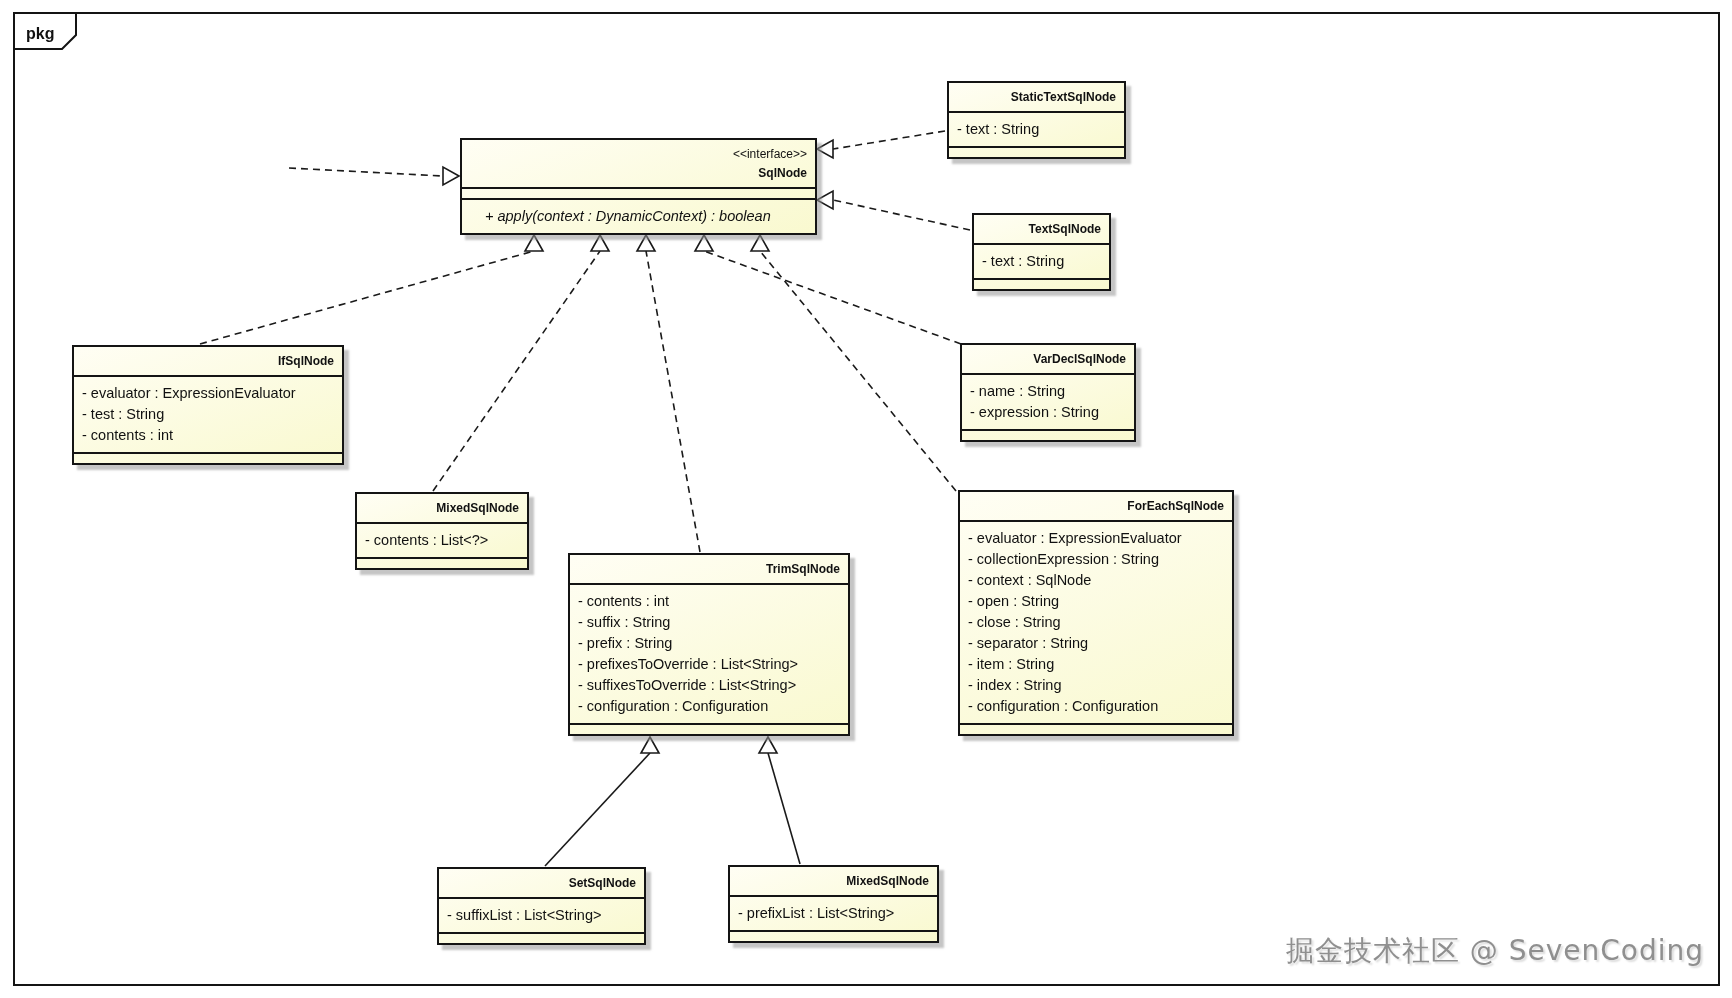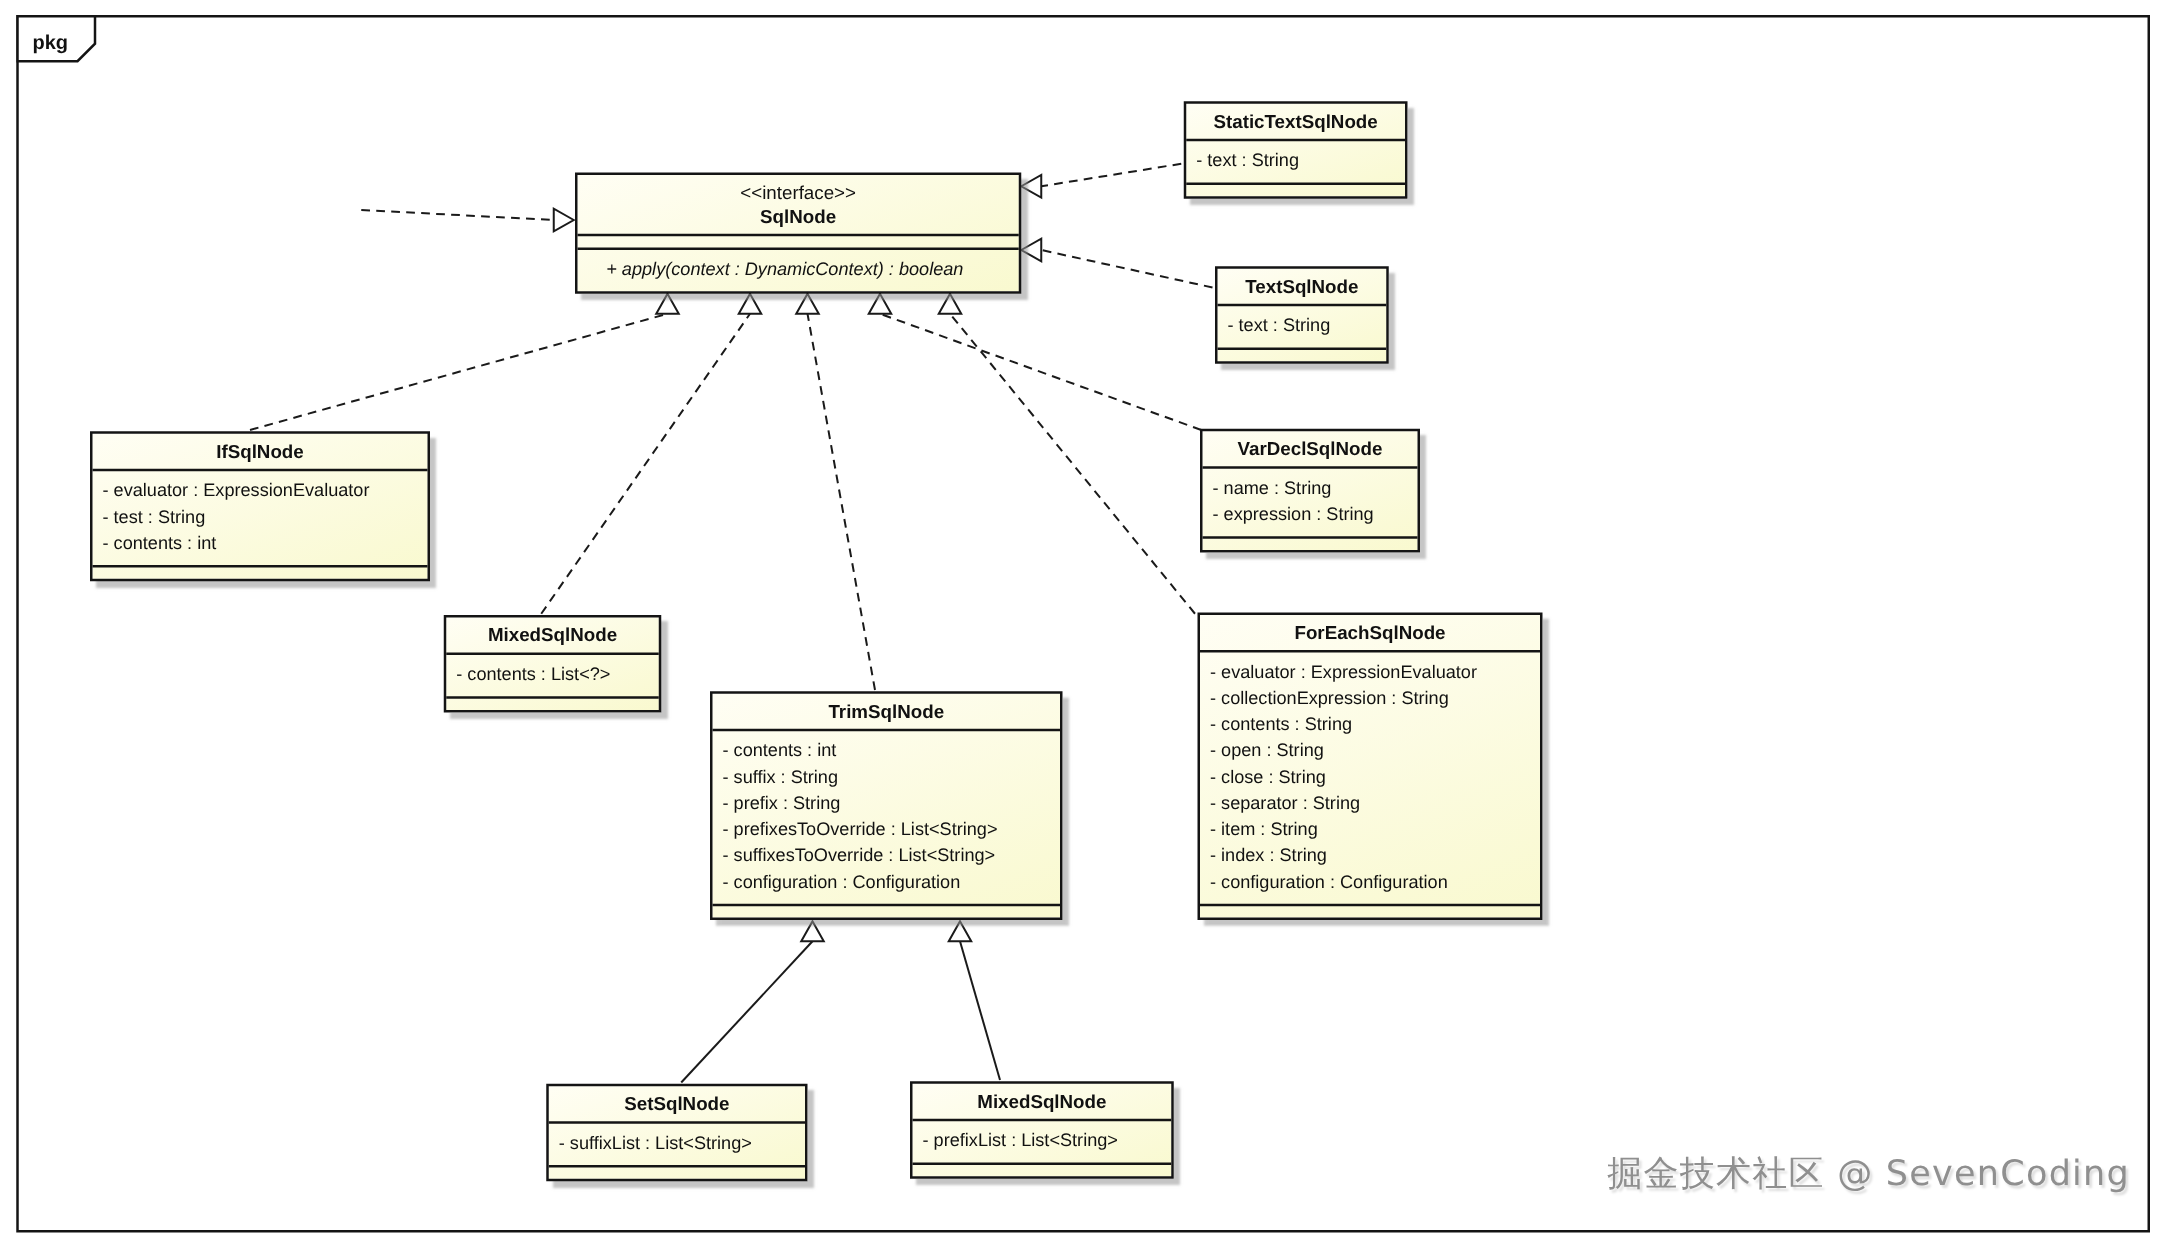--- a/index.html
+++ b/index.html
@@ -15,35 +15,35 @@
   #edges-svg{position:absolute;left:0;top:0;z-index:1;pointer-events:none;}
   #classes-layer{position:absolute;left:0;top:0;width:100%;height:100%;z-index:2;}
   .uml-class{
     position:absolute;
     background:linear-gradient(160deg,#fffef4 0%,#f9f9cf 100%);
     border:2px solid #141414;
     box-shadow:5px 5px 2px rgba(150,150,150,0.55);
     font-size:15px;color:#111;
   }
   .uml-title{
-    text-align:center;font-weight:bold;font-size:15px;line-height:19px;
+    text-align:right;font-weight:bold;font-size:12px;line-height:19px;
     padding:5px 8px 4px 8px;white-space:nowrap;
   }
   .uml-stereo{font-weight:normal;}
   .uml-attrs{
     border-top:2px solid #141414;padding:6px 8px;font-size:14.5px;
   }
   .uml-methods{
     border-top:2px solid #141414;padding:6px 23px;font-size:14.5px;
     font-style:italic;line-height:20px;
   }
   .uml-line{line-height:21px;white-space:nowrap;}
   .uml-strip{border-top:2px solid #141414;height:9px;}
   #watermark{
-    position:absolute;right:28px;bottom:40px;z-index:4;
+    position:absolute;right:28px;bottom:28px;z-index:4;
     font-size:28px;color:#8f8f8f;letter-spacing:1px;
     text-shadow:2px 2px 2px #dcdcdc;
     font-family:"DejaVu Sans","Liberation Sans",sans-serif;
   }
 </style>
 </head>
 <body>
 
 <div id="frame-border"></div>
 
@@ -148,21 +148,21 @@
       </div>
       <div class="uml-strip"></div>
     </div>
     <div class="uml-class" style="left: 958px; top: 490px; width: 272px;">
       <div class="uml-title">
         <div class="uml-name">ForEachSqlNode</div>
       </div>
       <div class="uml-attrs">
         <div class="uml-line">- evaluator : ExpressionEvaluator</div>
         <div class="uml-line">- collectionExpression : String</div>
-        <div class="uml-line">- contents : String</div>
+        <div class="uml-line">- context : SqlNode</div>
         <div class="uml-line">- open : String</div>
         <div class="uml-line">- close : String</div>
         <div class="uml-line">- separator : String</div>
         <div class="uml-line">- item : String</div>
         <div class="uml-line">- index : String</div>
         <div class="uml-line">- configuration : Configuration</div>
       </div>
       <div class="uml-strip"></div>
     </div>
     <div class="uml-class" style="left: 437px; top: 867px; width: 205px;">

